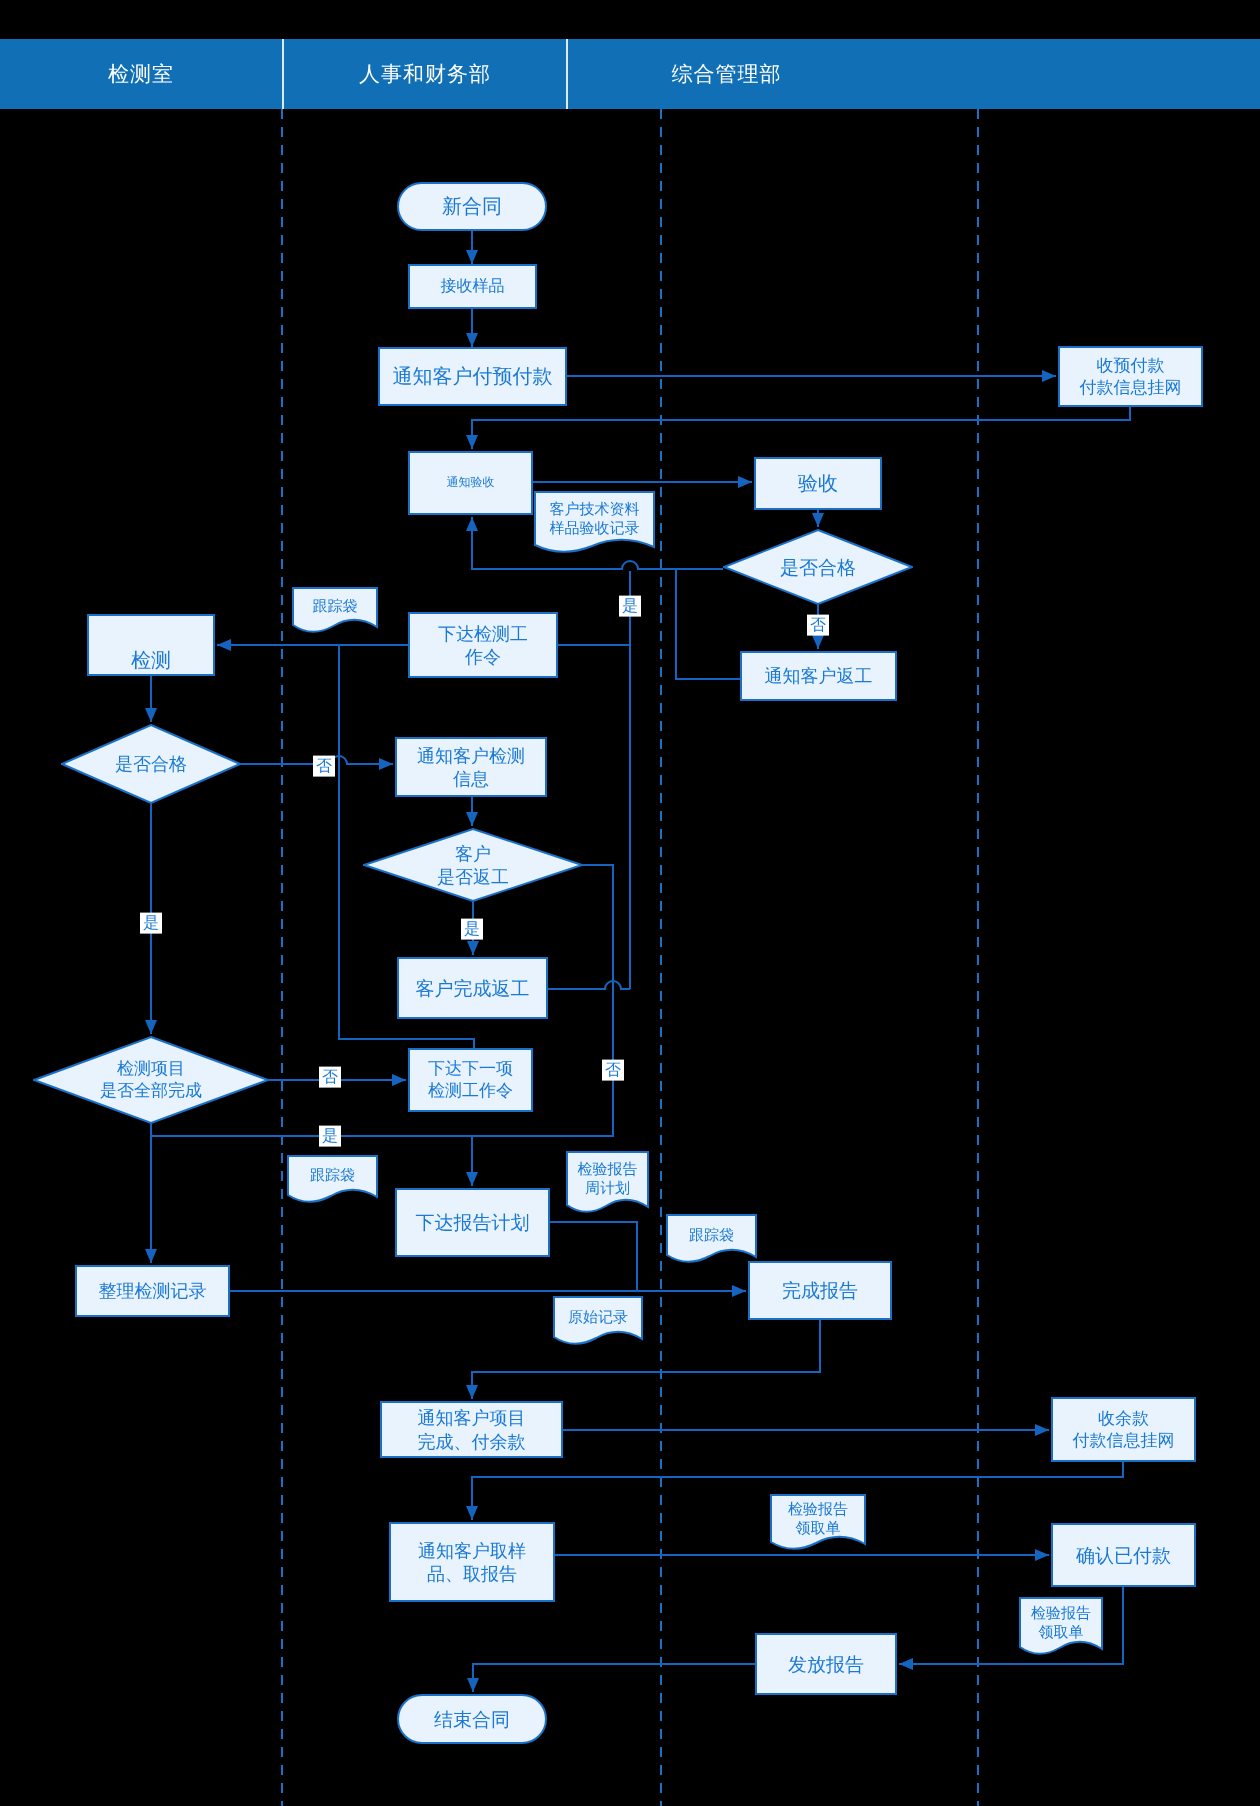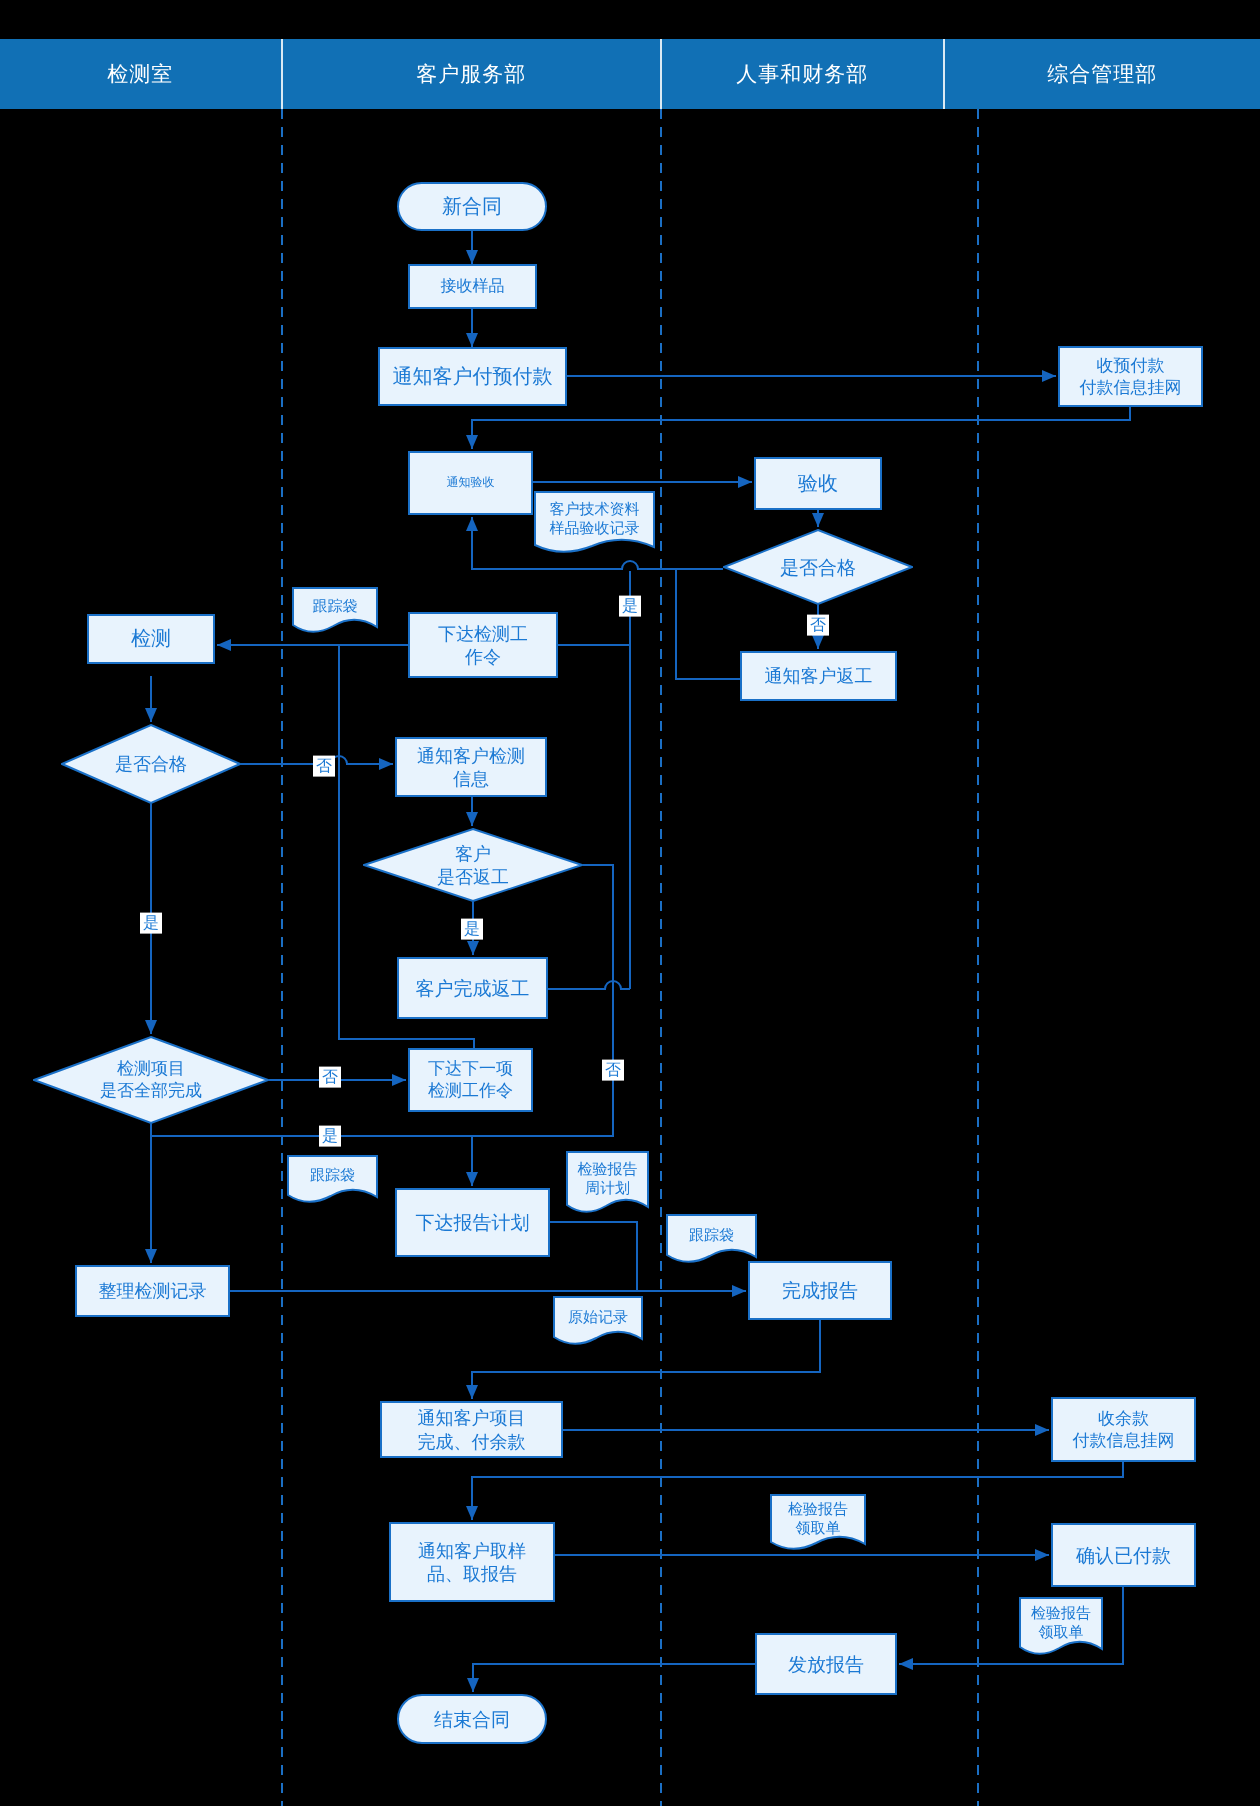--- a/index.html
+++ b/index.html
@@ -21,21 +21,20 @@
   .node.document .txt{padding-bottom:10px;font-size:15px;}
   .blabel{position:absolute;transform:translate(-50%,-50%);background:var(--label-bg);
         color:var(--shape-text);font-size:16px;padding:0 3px;line-height:1.3;z-index:3;}
 </style>
 </head>
 <body>
 
 <div id="stage">
   <div id="lanes-header">
     <div class="lane" style="width:282px">检测室</div>
-    <div class="lane" style="width:379px">客户服务部</div>
     <div class="lane" style="width:282px">人事和财务部</div>
     <div class="lane" style="width:317px">综合管理部</div>
   </div>
   <svg id="edges" width="1260" height="1806">
       <defs>
         <marker id="arr" markerWidth="7" markerHeight="6" refX="7" refY="3" orient="auto" markerUnits="strokeWidth">
           <path d="M0,0 L7,3 L0,6 Z" fill="#1565c0"></path>
         </marker>
       </defs>
       <path d="M 282 70 V 1806" stroke="#1b6fc4" stroke-width="2" stroke-dasharray="10 8" fill="none"></path>
@@ -134,21 +133,21 @@
         </div>
       </div>
       <div class="node document" style="left: 292px; top: 548px; width: 86px; height: 50px; font-size: 15px;">
         <svg width="86" height="50">
           <path d="M1 1 L 85 1 L 85 40 Q 62.78 26 41.28 39 Q 19.78 51 1 38 Z" fill="#e8f3fd" stroke="#1a70c7" stroke-width="2"></path>
         </svg>
         <div class="txt">
           <span>跟踪袋</span>
         </div>
       </div>
-      <div class="node process" style="left: 87px; top: 575px; width: 128px; height: 50px; font-size: 20px;">
+      <div class="node process" style="left: 87px; top: 575px; width: 128px; height: 62px; font-size: 20px; align-items: flex-end;">
         <div class="txt">
           <span>检测</span>
         </div>
       </div>
       <div class="node decision" style="left: 61px; top: 685px; width: 180px; height: 80px; font-size: 18px;">
         <svg width="180" height="80">
           <polygon points="90,1 179,40 90,79 1,40" fill="#e8f3fd" stroke="#1a70c7" stroke-width="2"></polygon>
         </svg>
         <div class="txt">
           <span>是否合格</span>

